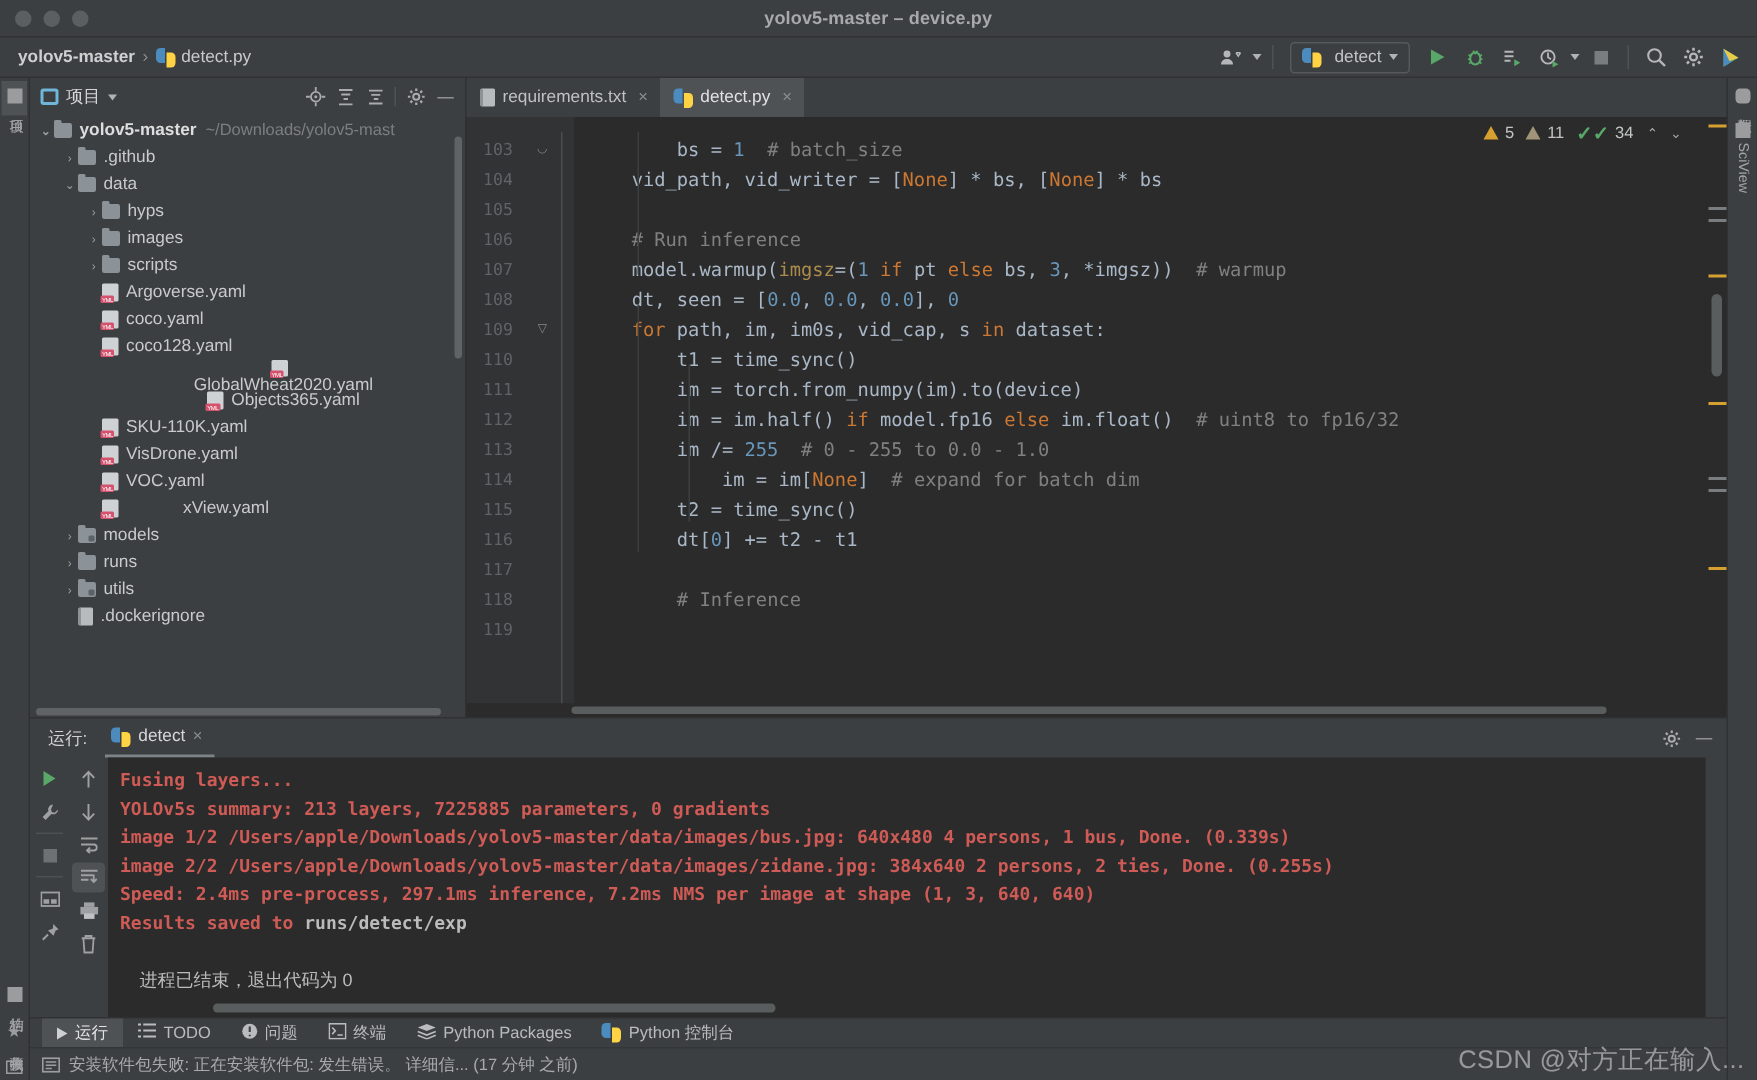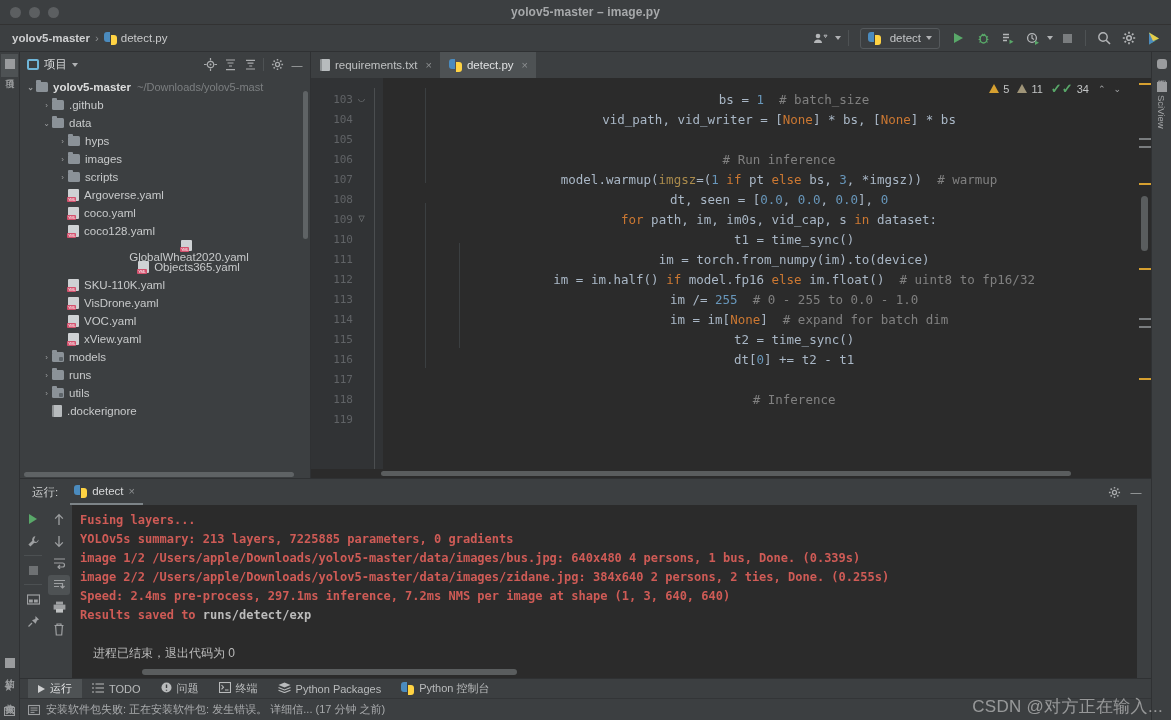--- a/index.html
+++ b/index.html
@@ -181,36 +181,35 @@
   }
   .tab.active { background: #4e5254; color: #e0e1e2; }
   .tab .x { color: #8c8f91; font-size: 11px; margin-left: 3px; }
 
   .ed-main { flex: 1 1 auto; display: flex; min-height: 0; position: relative; background: #2b2b2b; }
   .gutter {
     width: 72px; flex: 0 0 72px; background: #313335;
     padding-top: 2px; position: relative;
   }
   .gnum {
-    height: 20px; line-height: 20px; text-align: right; padding-right: 30px;
+    height: 20px; line-height: 20px; text-align: center; padding-right: 30px;
     font-family: "DejaVu Sans Mono", monospace; font-size: 11px; color: #606366;
   }
   .fold {
     position: absolute; right: 17px; width: 9px; height: 9px;
     color: #888b8d; font-size: 8px; text-align: center; line-height: 9px;
   }
   .code-area {
     flex: 1 1 auto; position: relative; overflow: hidden; padding-top: 2px;
     background: #2b2b2b;
   }
   .cline {
     height: 20px; line-height: 20px; white-space: pre;
     font-family: "DejaVu Sans Mono", monospace; font-size: 12.5px; color: #a9b7c6;
     padding-left: 8px;
-    text-align: center;
   }
   .cline.clip-top { height: 10px; line-height: 7px; overflow: hidden; }
   .kw { color: #cc7832; }
   .num { color: #6897bb; }
   .cm { color: #808080; }
   .fn { color: #a9b7c6; }
   .named { color: #aa8b4c; }
   .ind-guide {
     position: absolute; width: 1px; background: #3b3f41;
   }
@@ -329,21 +328,21 @@
 <body>
 
 <div class="app">
 
   <div class="titlebar">
     <div class="traffic">
       <div class="dot"></div>
       <div class="dot"></div>
       <div class="dot"></div>
     </div>
-    <div class="win-title">yolov5-master – image.py</div>
+    <div class="win-title">yolov5-master – device.py</div>
   </div>
 
   <div class="navbar">
     <span class="crumb">yolov5-master</span>
     <span class="crumb sep">›</span>
     <span class="py-ico"></span>
     <span class="crumb file">detect.py</span>
 
     <div class="nav-right">
       <div class="tbtn">
@@ -533,21 +532,21 @@
               <span>SKU-110K.yaml</span>
             </div>
             <div class="row" style="padding-left:48px;">
               <span class="yml"></span>
               <span>VisDrone.yaml</span>
             </div>
             <div class="row" style="padding-left:48px;">
               <span class="yml"></span>
               <span>VOC.yaml</span>
             </div>
-            <div class="row" style="padding-left:48px;">
+            <div class="row" style="padding-left:48px;gap:38px;">
               <span class="yml"></span>
               <span>xView.yaml</span>
             </div>
 
             <div class="row" style="padding-left:21px;">
               <span class="arrow">›</span>
               <span class="folder src"></span>
               <span>models</span>
             </div>
             <div class="row" style="padding-left:21px;">

